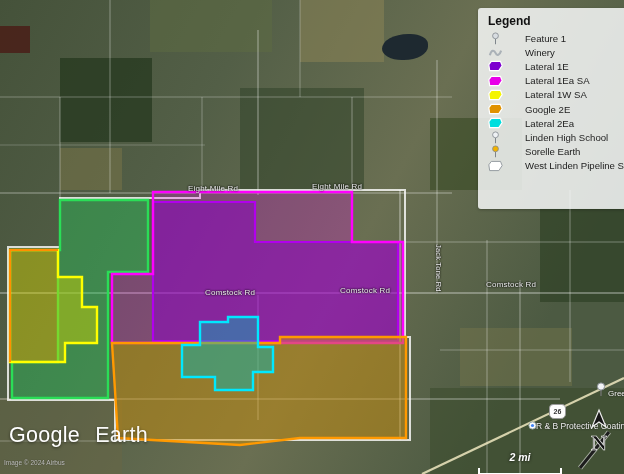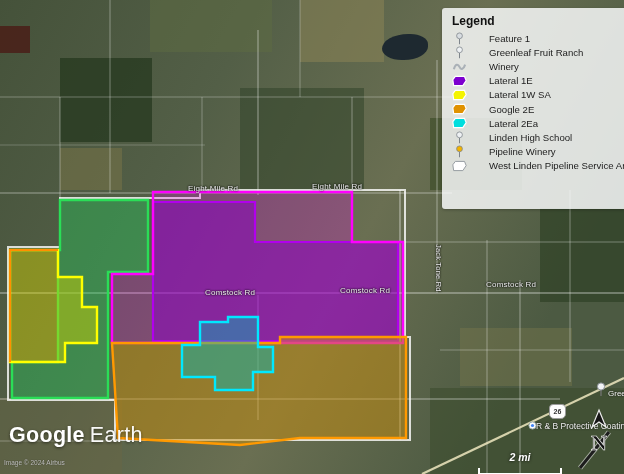--- a/index.html
+++ b/index.html
@@ -10,21 +10,21 @@
   #sat{position:absolute;inset:0;
     background-color:#4e5c40;
     background-image:
       linear-gradient(118deg,#45523a 0%,#535f47 30%,#6a6f52 56%,#4c5a42 82%),
       repeating-linear-gradient(90deg, rgba(196,181,126,.14) 0 37px, rgba(42,72,42,.16) 37px 74px, rgba(126,134,92,.10) 74px 96px, rgba(26,46,29,.18) 96px 141px),
       repeating-linear-gradient(0deg, rgba(20,32,18,.16) 0 31px, rgba(170,160,110,.10) 31px 58px, rgba(48,78,48,.14) 58px 97px);
     background-blend-mode:normal,overlay,overlay;}
   .patch{position:absolute;}
   svg.overlay{position:absolute;left:0;top:0;}
   
-  #legend{position:absolute;right:0;top:8px;width:182px;height:201px;
+  #legend{position:absolute;right:0;top:8px;width:146px;height:201px;
     background:rgba(253,254,255,.82);border-radius:3px 0 0 3px;
     padding:6px 6px 5px 10px;box-sizing:border-box;box-shadow:0 1px 3px rgba(0,0,0,.25);}
   #legend h3{margin:0 0 3px 0;font-size:12px;color:#111;}
   .lg-row{display:flex;align-items:center;gap:22px;height:14.2px;}
   .lg-row span{font-size:9.6px;color:#1d1d1d;white-space:nowrap;}
   .lg-ic{flex:0 0 15px;}
   .lg-ic polygon{stroke:#fff;stroke-width:1.4;}
   .lg-ic.sw-outline polygon{stroke:#8f969c;stroke-width:1.1;}
   .lg-ic circle{stroke:#7d848a;stroke-width:1;}
   .lg-ic .pin-needle{stroke:#7d848a;stroke-width:1.3;fill:none;}
@@ -36,21 +36,21 @@
       text-shadow:0 0 2px rgba(0,0,0,.9);white-space:nowrap;}
   #poi-partial{position:absolute;left:608px;top:389px;font-size:8px;color:#f2f2f2;
       text-shadow:0 0 2px rgba(0,0,0,.9);white-space:nowrap;}
   
   #shield{position:absolute;left:549px;top:404px;width:15px;height:13px;background:#fdfdfd;
       border:1px solid #9a9a9a;border-radius:4px 4px 5px 5px;display:flex;align-items:center;
       justify-content:center;font-size:7px;font-weight:bold;color:#333;}
   
   #logo{position:absolute;left:9px;top:423px;color:#fff;font-size:21.5px;
       text-shadow:0 1px 3px rgba(0,0,0,.55);letter-spacing:.3px;}
-  #logo .g{font-weight:700;margin-top:34px;} #logo .e{font-weight:400;margin-left:5px;opacity:.96;}
+  #logo .g{font-weight:400;margin-top:34px;} #logo .e{font-weight:400;margin-left:15px;opacity:.96;}
   #attrib{position:absolute;left:4px;top:459px;font-size:6.5px;color:rgba(255,255,255,.7);
       text-shadow:0 0 1px rgba(0,0,0,.8);}
   
   #scalebar{position:absolute;left:478px;top:451px;width:84px;text-align:center;}
   #scalebar .txt{font-size:10.5px;font-weight:bold;color:#fff;text-shadow:0 0 3px rgba(0,0,0,.9);font-style:italic;}
   
   #compass{position:absolute;left:576px;top:408px;width:46px;height:64px;}
   
   .pin{position:absolute;}
 </style>
@@ -154,69 +154,68 @@
     <h3>Legend</h3>
 
     <div class="lg-row">
       <svg class="lg-ic" width="15" height="13" viewBox="0 0 14 17">
           <path class="pin-needle" d="M7 9 L7 16"></path>
           <circle cx="7" cy="5" r="3.8" fill="#d8dde1"></circle>
         </svg>
       <span>Feature 1</span>
     </div>
     <div class="lg-row">
+      <svg class="lg-ic" width="15" height="13" viewBox="0 0 16 12">
+          <path d="M2 9 C3.5 3, 6.5 3, 8 6.5 C9.5 10, 12.5 9, 14 4" fill="none" stroke-width="2.2" stroke="#aab1b7"></path>
+        </svg>
+      <span>Winery</span>
+    </div>
+    <div class="lg-row">
+      <svg class="lg-ic" width="15" height="12" viewBox="0 0 18 13">
+          <polygon points="4,1 15,1 17,6 13,12 2,12 1,5" fill="#7d00cf"></polygon>
+        </svg>
+      <span>Lateral 1E</span>
+    </div>
+    <div class="lg-row">
+      <svg class="lg-ic" width="15" height="12" viewBox="0 0 18 13">
+          <polygon points="4,1 15,1 17,6 13,12 2,12 1,5" fill="#e800e8"></polygon>
+        </svg>
+      <span>Lateral 1Ea SA</span>
+    </div>
+    <div class="lg-row">
+      <svg class="lg-ic" width="15" height="12" viewBox="0 0 18 13">
+          <polygon points="4,1 15,1 17,6 13,12 2,12 1,5" fill="#f4f400"></polygon>
+        </svg>
+      <span>Lateral 1W SA</span>
+    </div>
+    <div class="lg-row">
+      <svg class="lg-ic" width="15" height="12" viewBox="0 0 18 13">
+          <polygon points="4,1 15,1 17,6 13,12 2,12 1,5" fill="#e09200"></polygon>
+        </svg>
+      <span>Google 2E</span>
+    </div>
+    <div class="lg-row">
+      <svg class="lg-ic" width="15" height="12" viewBox="0 0 18 13">
+          <polygon points="4,1 15,1 17,6 13,12 2,12 1,5" fill="#00dede"></polygon>
+        </svg>
+      <span>Lateral 2Ea</span>
+    </div>
+    <div class="lg-row">
       <svg class="lg-ic" width="15" height="13" viewBox="0 0 14 17">
           <path class="pin-needle" d="M7 9 L7 16"></path>
           <circle cx="7" cy="5" r="3.8" fill="#eef1f3"></circle>
         </svg>
-      <span>Greenleaf Fruit Ranch</span>
-    </div>
-    <div class="lg-row">
-      <svg class="lg-ic" width="15" height="13" viewBox="0 0 16 12">
-          <path d="M2 9 C3.5 3, 6.5 3, 8 6.5 C9.5 10, 12.5 9, 14 4" fill="none" stroke-width="2.2" stroke="#aab1b7"></path>
-        </svg>
-      <span>Winery</span>
-    </div>
-    <div class="lg-row">
-      <svg class="lg-ic" width="15" height="12" viewBox="0 0 18 13">
-          <polygon points="4,1 15,1 17,6 13,12 2,12 1,5" fill="#7d00cf"></polygon>
-        </svg>
-      <span>Lateral 1E</span>
-    </div>
-    <div class="lg-row">
-      <svg class="lg-ic" width="15" height="12" viewBox="0 0 18 13">
-          <polygon points="4,1 15,1 17,6 13,12 2,12 1,5" fill="#f4f400"></polygon>
-        </svg>
-      <span>Lateral 1W SA</span>
-    </div>
-    <div class="lg-row">
-      <svg class="lg-ic" width="15" height="12" viewBox="0 0 18 13">
-          <polygon points="4,1 15,1 17,6 13,12 2,12 1,5" fill="#e09200"></polygon>
-        </svg>
-      <span>Google 2E</span>
-    </div>
-    <div class="lg-row">
-      <svg class="lg-ic" width="15" height="12" viewBox="0 0 18 13">
-          <polygon points="4,1 15,1 17,6 13,12 2,12 1,5" fill="#00dede"></polygon>
-        </svg>
-      <span>Lateral 2Ea</span>
-    </div>
-    <div class="lg-row">
-      <svg class="lg-ic" width="15" height="13" viewBox="0 0 14 17">
-          <path class="pin-needle" d="M7 9 L7 16"></path>
-          <circle cx="7" cy="5" r="3.8" fill="#eef1f3"></circle>
-        </svg>
       <span>Linden High School</span>
     </div>
     <div class="lg-row">
       <svg class="lg-ic" width="15" height="13" viewBox="0 0 14 17">
           <path class="pin-needle" d="M7 9 L7 16"></path>
           <circle cx="7" cy="5" r="3.8" fill="#f2b300"></circle>
         </svg>
-      <span>Pipeline Winery</span>
+      <span>Sorelle Earth</span>
     </div>
     <div class="lg-row">
       <svg class="lg-ic sw-outline" width="15" height="12" viewBox="0 0 18 13">
           <polygon points="4,1 15,1 17,6 13,12 2,12 1,5" fill="#ffffff"></polygon>
         </svg>
       <span>West Linden Pipeline Service Area</span>
     </div>
   </div>
 
   <svg id="compass" viewBox="0 0 46 64">

